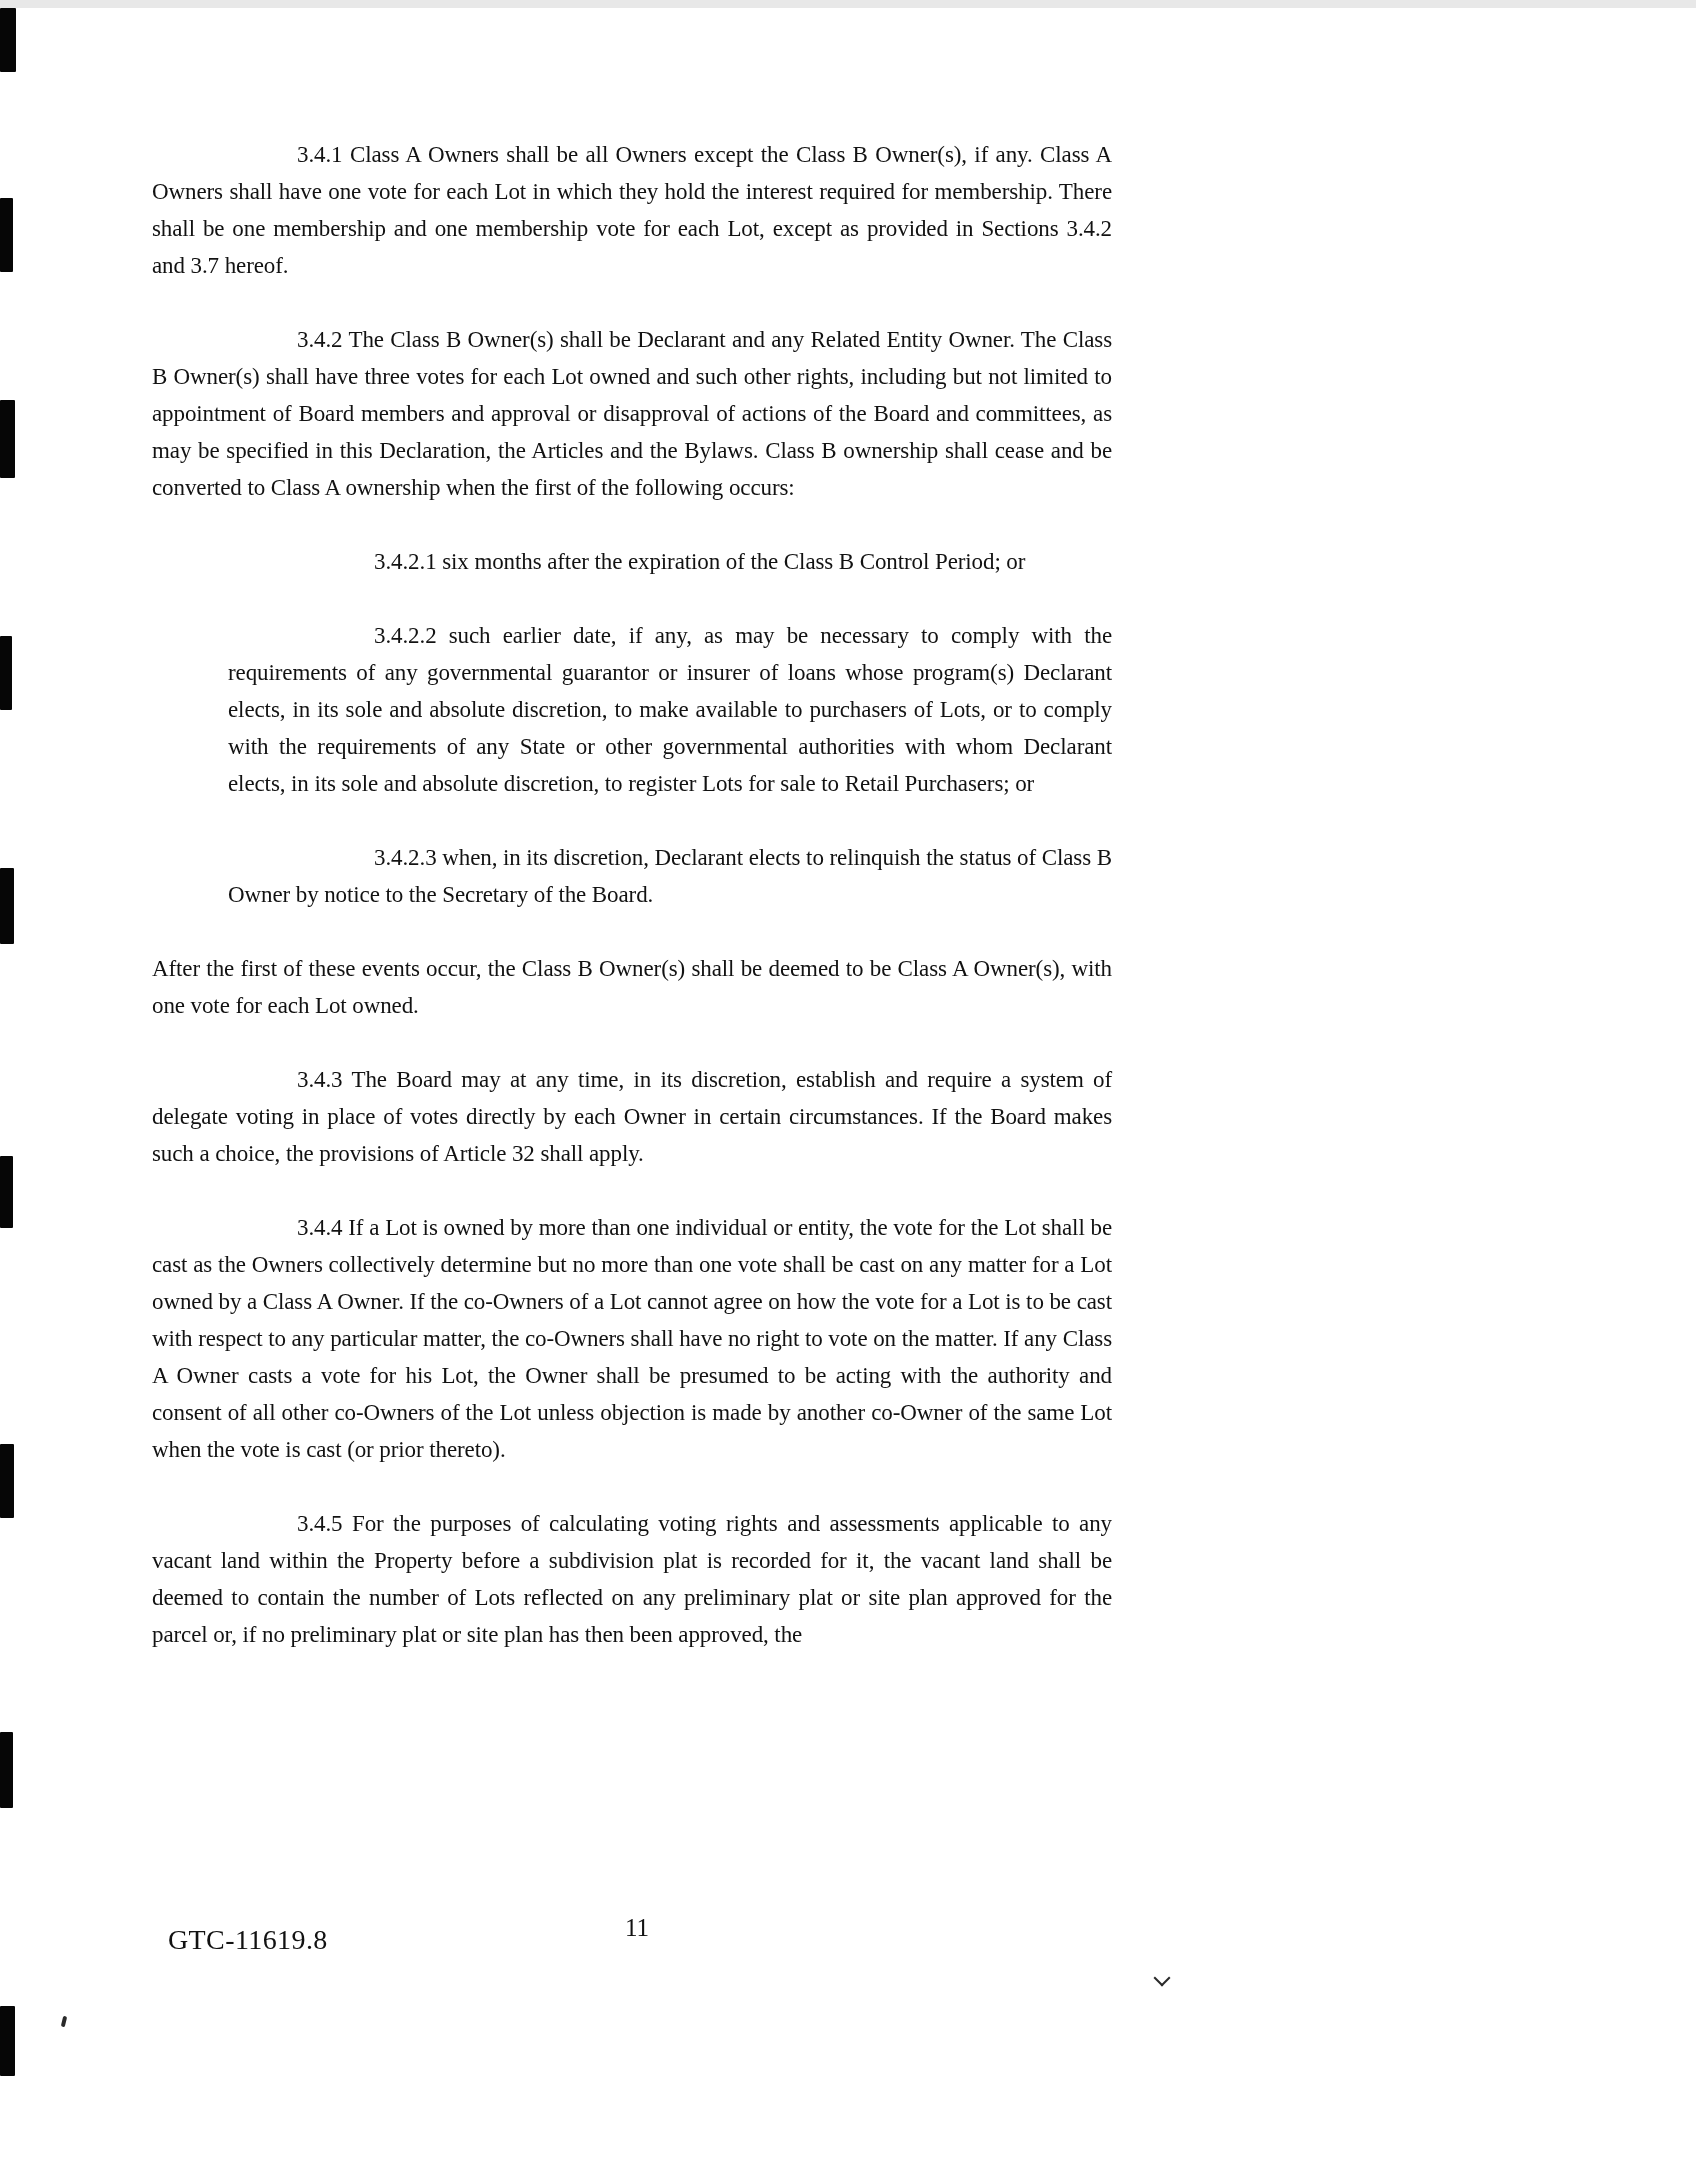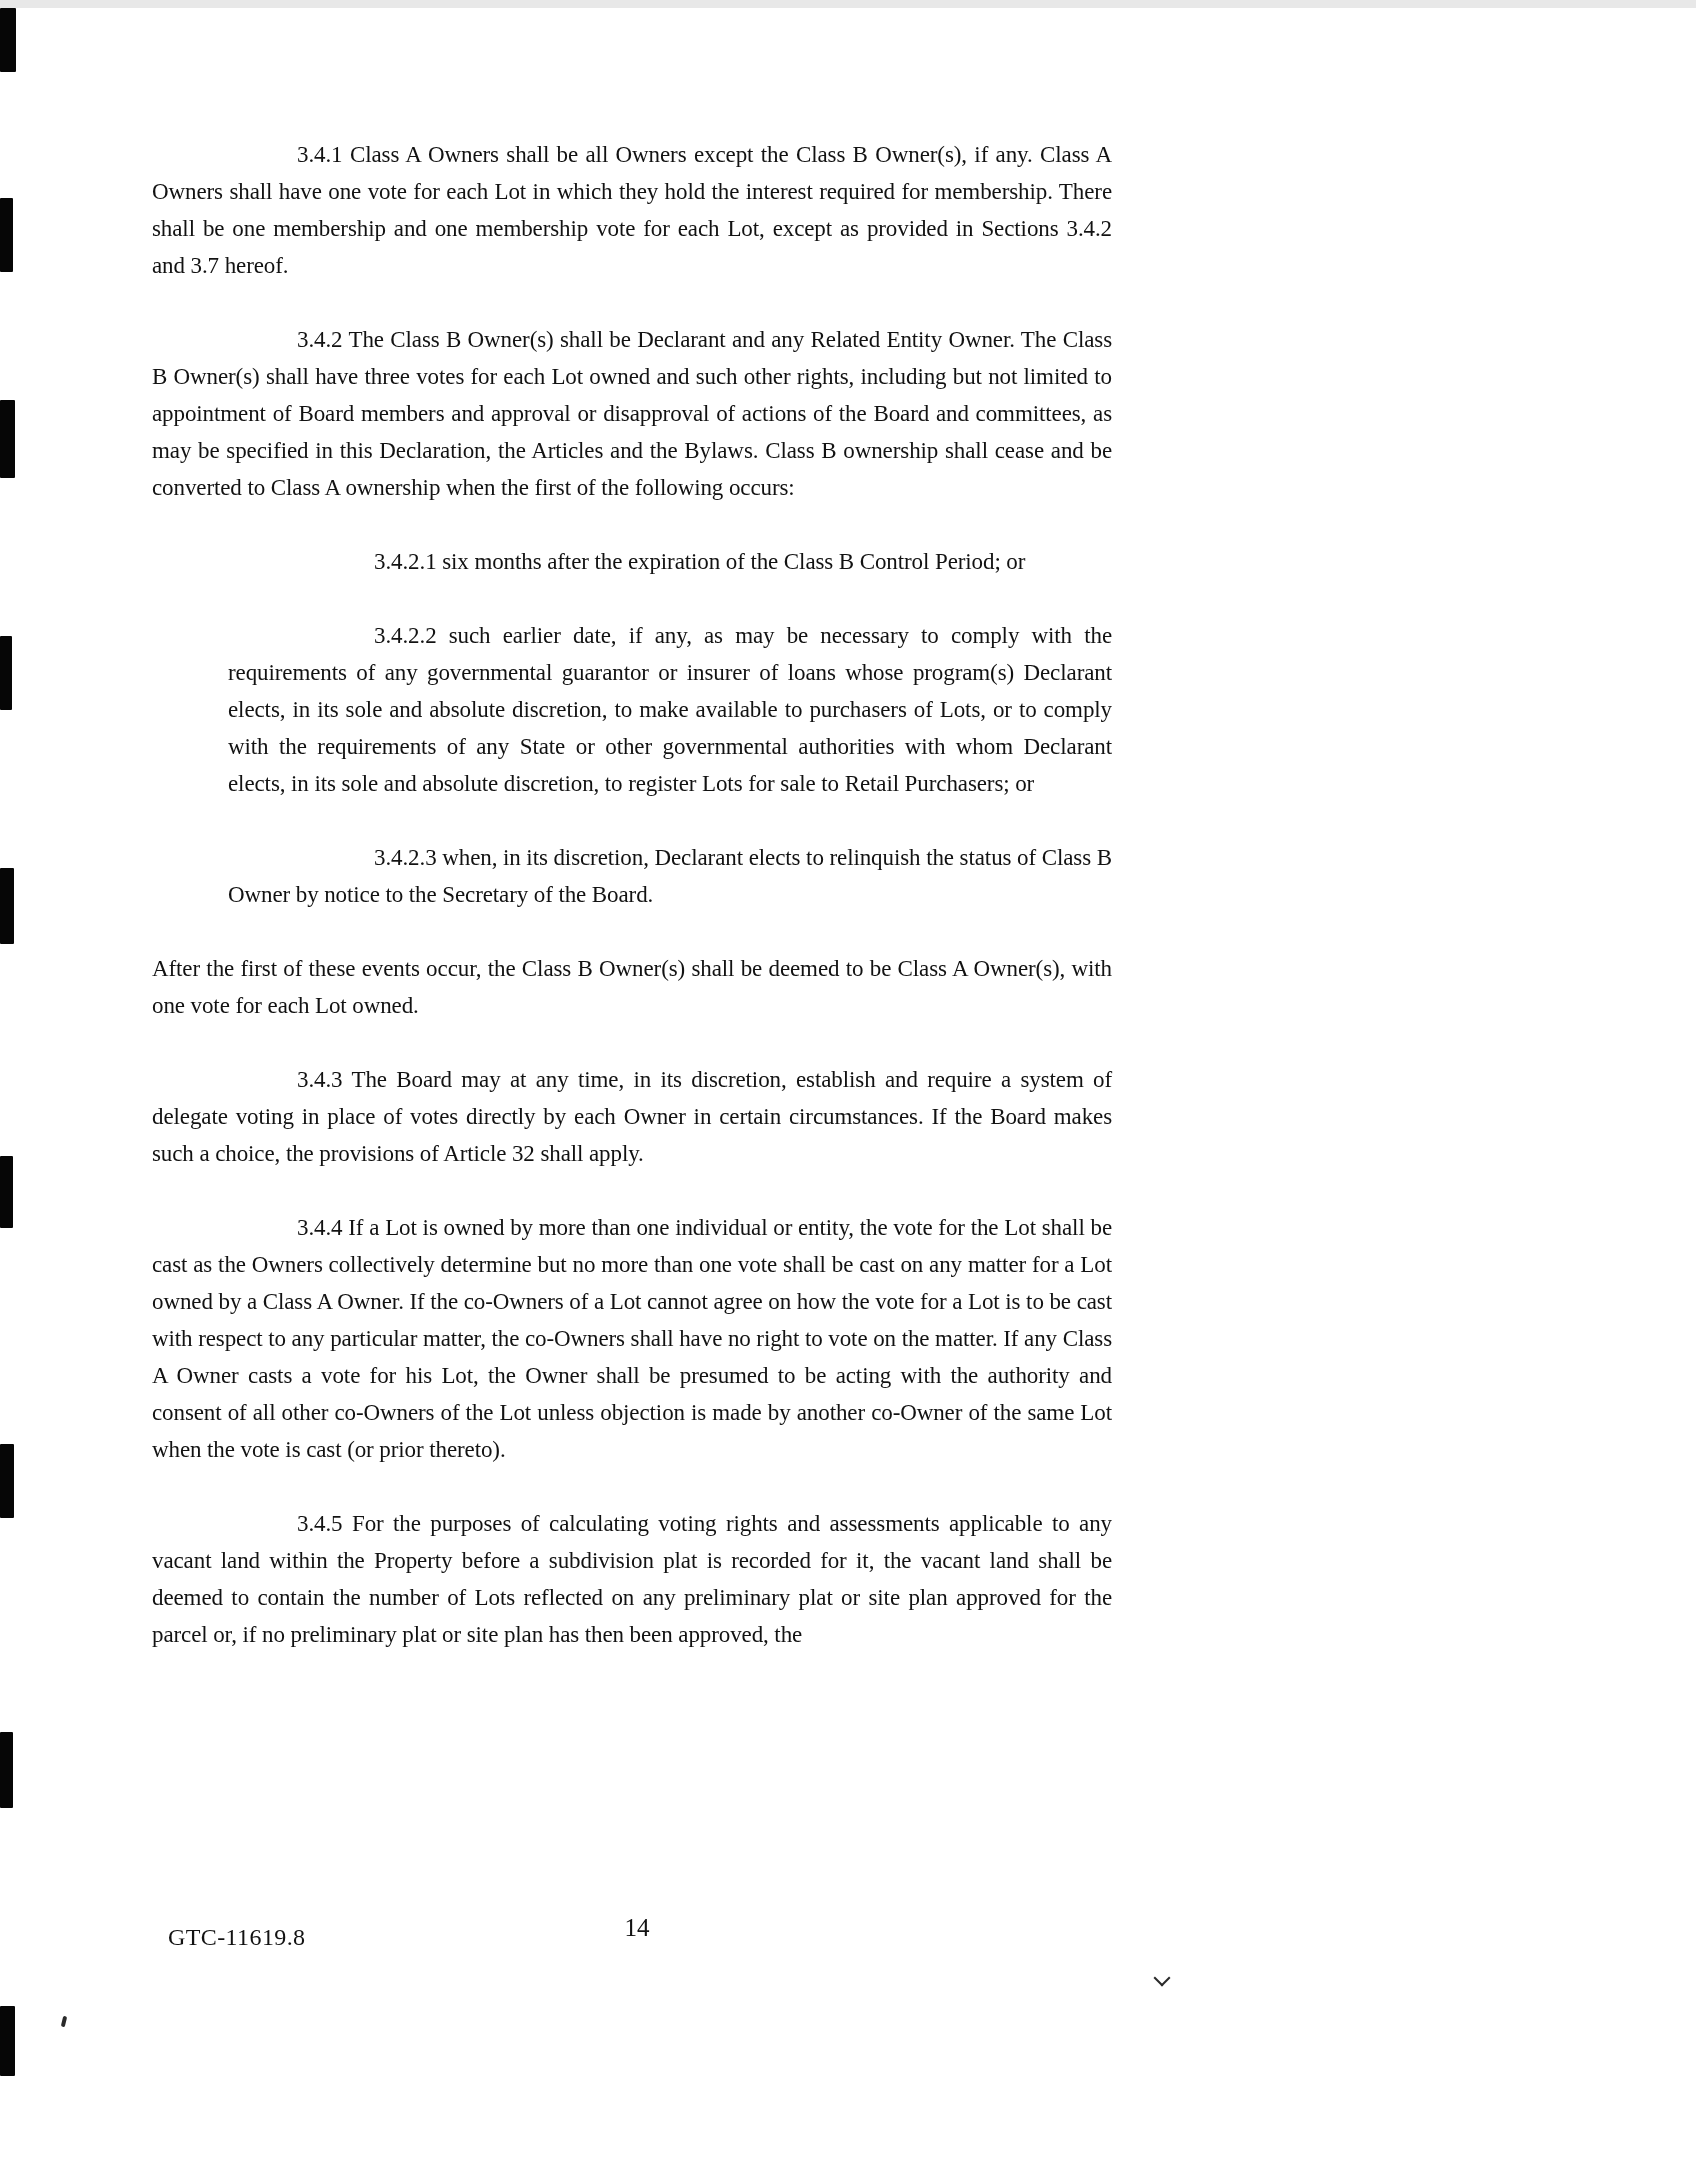--- a/index.html
+++ b/index.html
@@ -25,21 +25,21 @@
     letter-spacing: -0.1px;
   }
   .content p { margin-bottom: 37px; }
   p.p-main { text-indent: 145px; }
   p.p-sub  { margin-left: 76px; text-indent: 146px; }
   p.p-flush { text-indent: 0; }
   .footer-docid {
     position: absolute;
     left: 168px;
     top: 1916px;
-    font-size: 24px;
+    font-size: 28px;
     letter-spacing: 0.4px;
   }
   .footer-page {
     position: absolute;
     left: 592px;
     top: 1906px;
     width: 90px;
     text-align: center;
     font-size: 25px;
   }
@@ -96,18 +96,18 @@
     <p class="p-sub">3.4.2.1  six months after the expiration of the Class B Control Period; or</p>
     <p class="p-sub">3.4.2.2  such earlier date, if any, as may be necessary to comply with the requirements of any governmental guarantor or insurer of loans whose program(s) Declarant elects, in its sole and absolute discretion, to make available to purchasers of Lots, or to comply with the requirements of any State or other governmental authorities with whom Declarant elects, in its sole and absolute discretion, to register Lots for sale to Retail Purchasers; or</p>
     <p class="p-sub">3.4.2.3  when, in its discretion, Declarant elects to relinquish the status of Class B Owner by notice to the Secretary of the Board.</p>
     <p class="p-flush">After the first of these events occur, the Class B Owner(s) shall be deemed to be Class A Owner(s), with one vote for each Lot owned.</p>
     <p class="p-main">3.4.3  The Board may at any time, in its discretion, establish and require a system of delegate voting in place of votes directly by each Owner in certain circumstances.  If the Board makes such a choice, the provisions of Article 32 shall apply.</p>
     <p class="p-main">3.4.4  If a Lot is owned by more than one individual or entity, the vote for the Lot shall be cast as the Owners collectively determine but no more than one vote shall be cast on any matter for a Lot owned by a Class A Owner.  If the co-Owners of a Lot cannot agree on how the vote for a Lot is to be cast with respect to any particular matter, the co-Owners shall have no right to vote on the matter.  If any Class A Owner casts a vote for his Lot, the Owner shall be presumed to be acting with the authority and consent of all other co-Owners of the Lot unless objection is made by another co-Owner of the same Lot when the vote is cast (or prior thereto).</p>
     <p class="p-main">3.4.5  For the purposes of calculating voting rights and assessments applicable to any vacant land within the Property before a subdivision plat is recorded for it, the vacant land shall be deemed to contain the number of Lots reflected on any preliminary plat or site plan approved for the parcel or, if no preliminary plat or site plan has then been approved, the</p>
   </div>
 
   <div class="footer-docid">GTC-11619.8</div>
-  <div class="footer-page">14</div>
+  <div class="footer-page">11</div>
 
   <div class="tick-mark"></div>
   <div class="comma-mark"></div>
 
 </div>
 
 </body></html>

